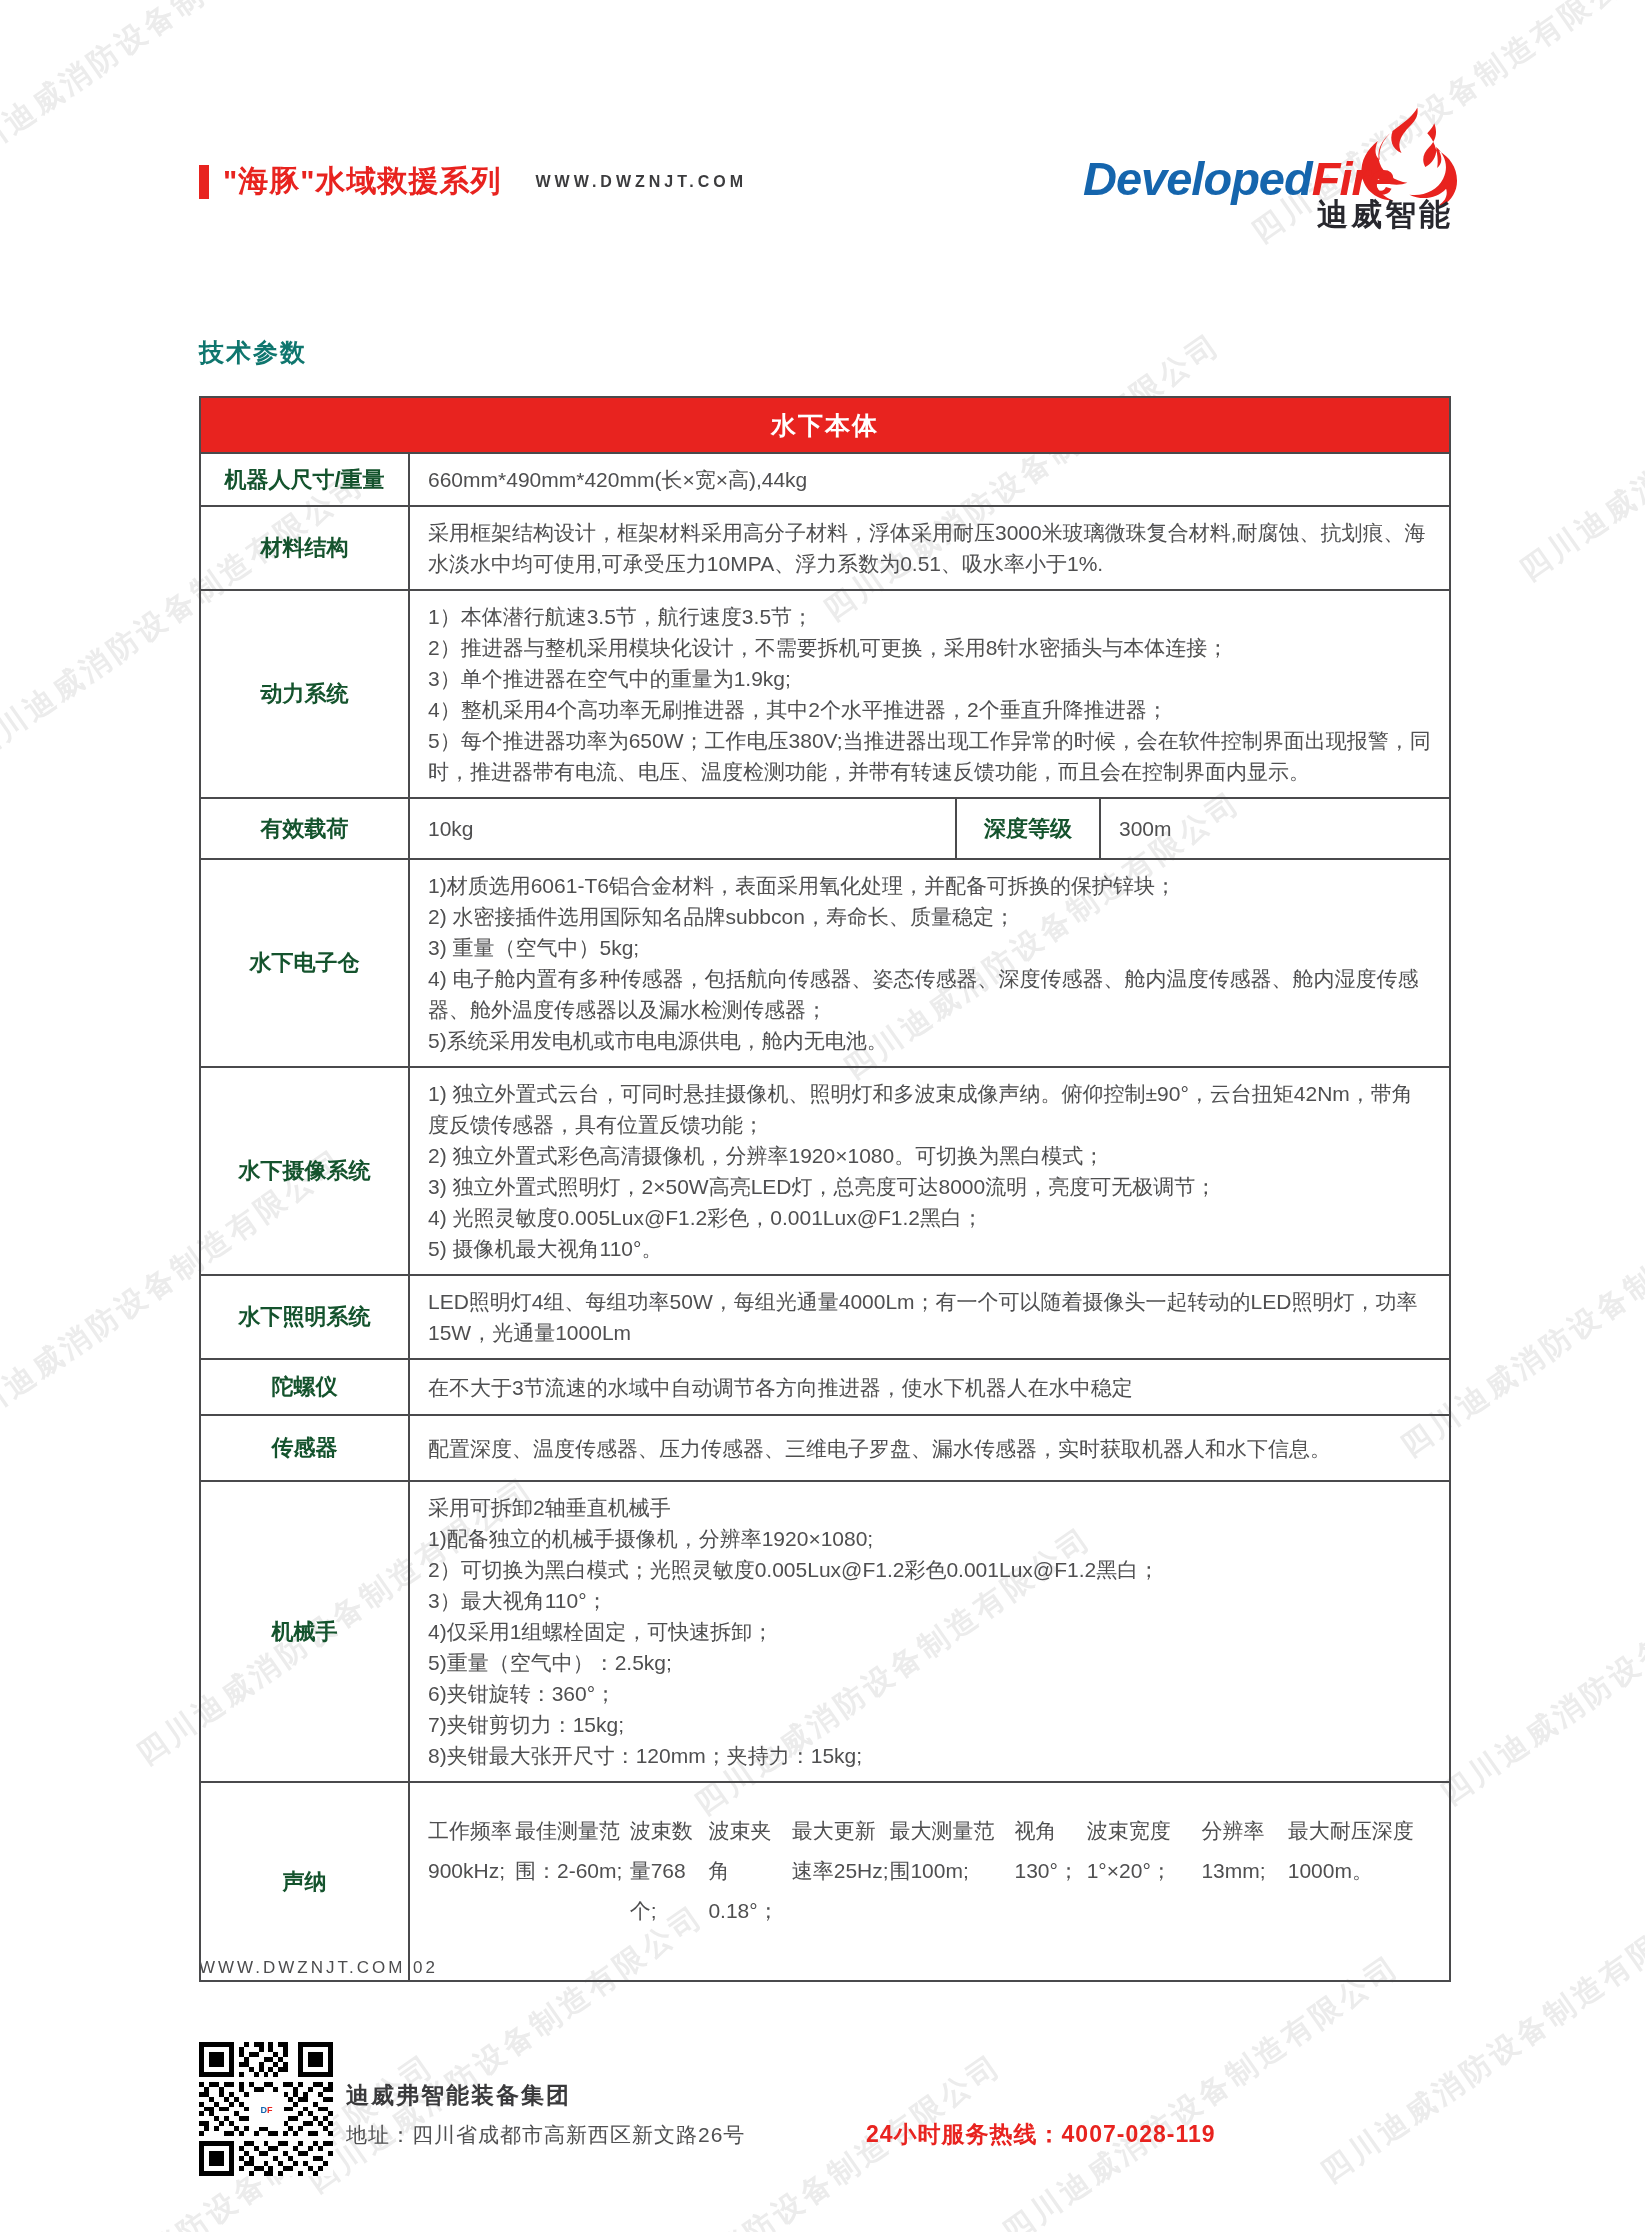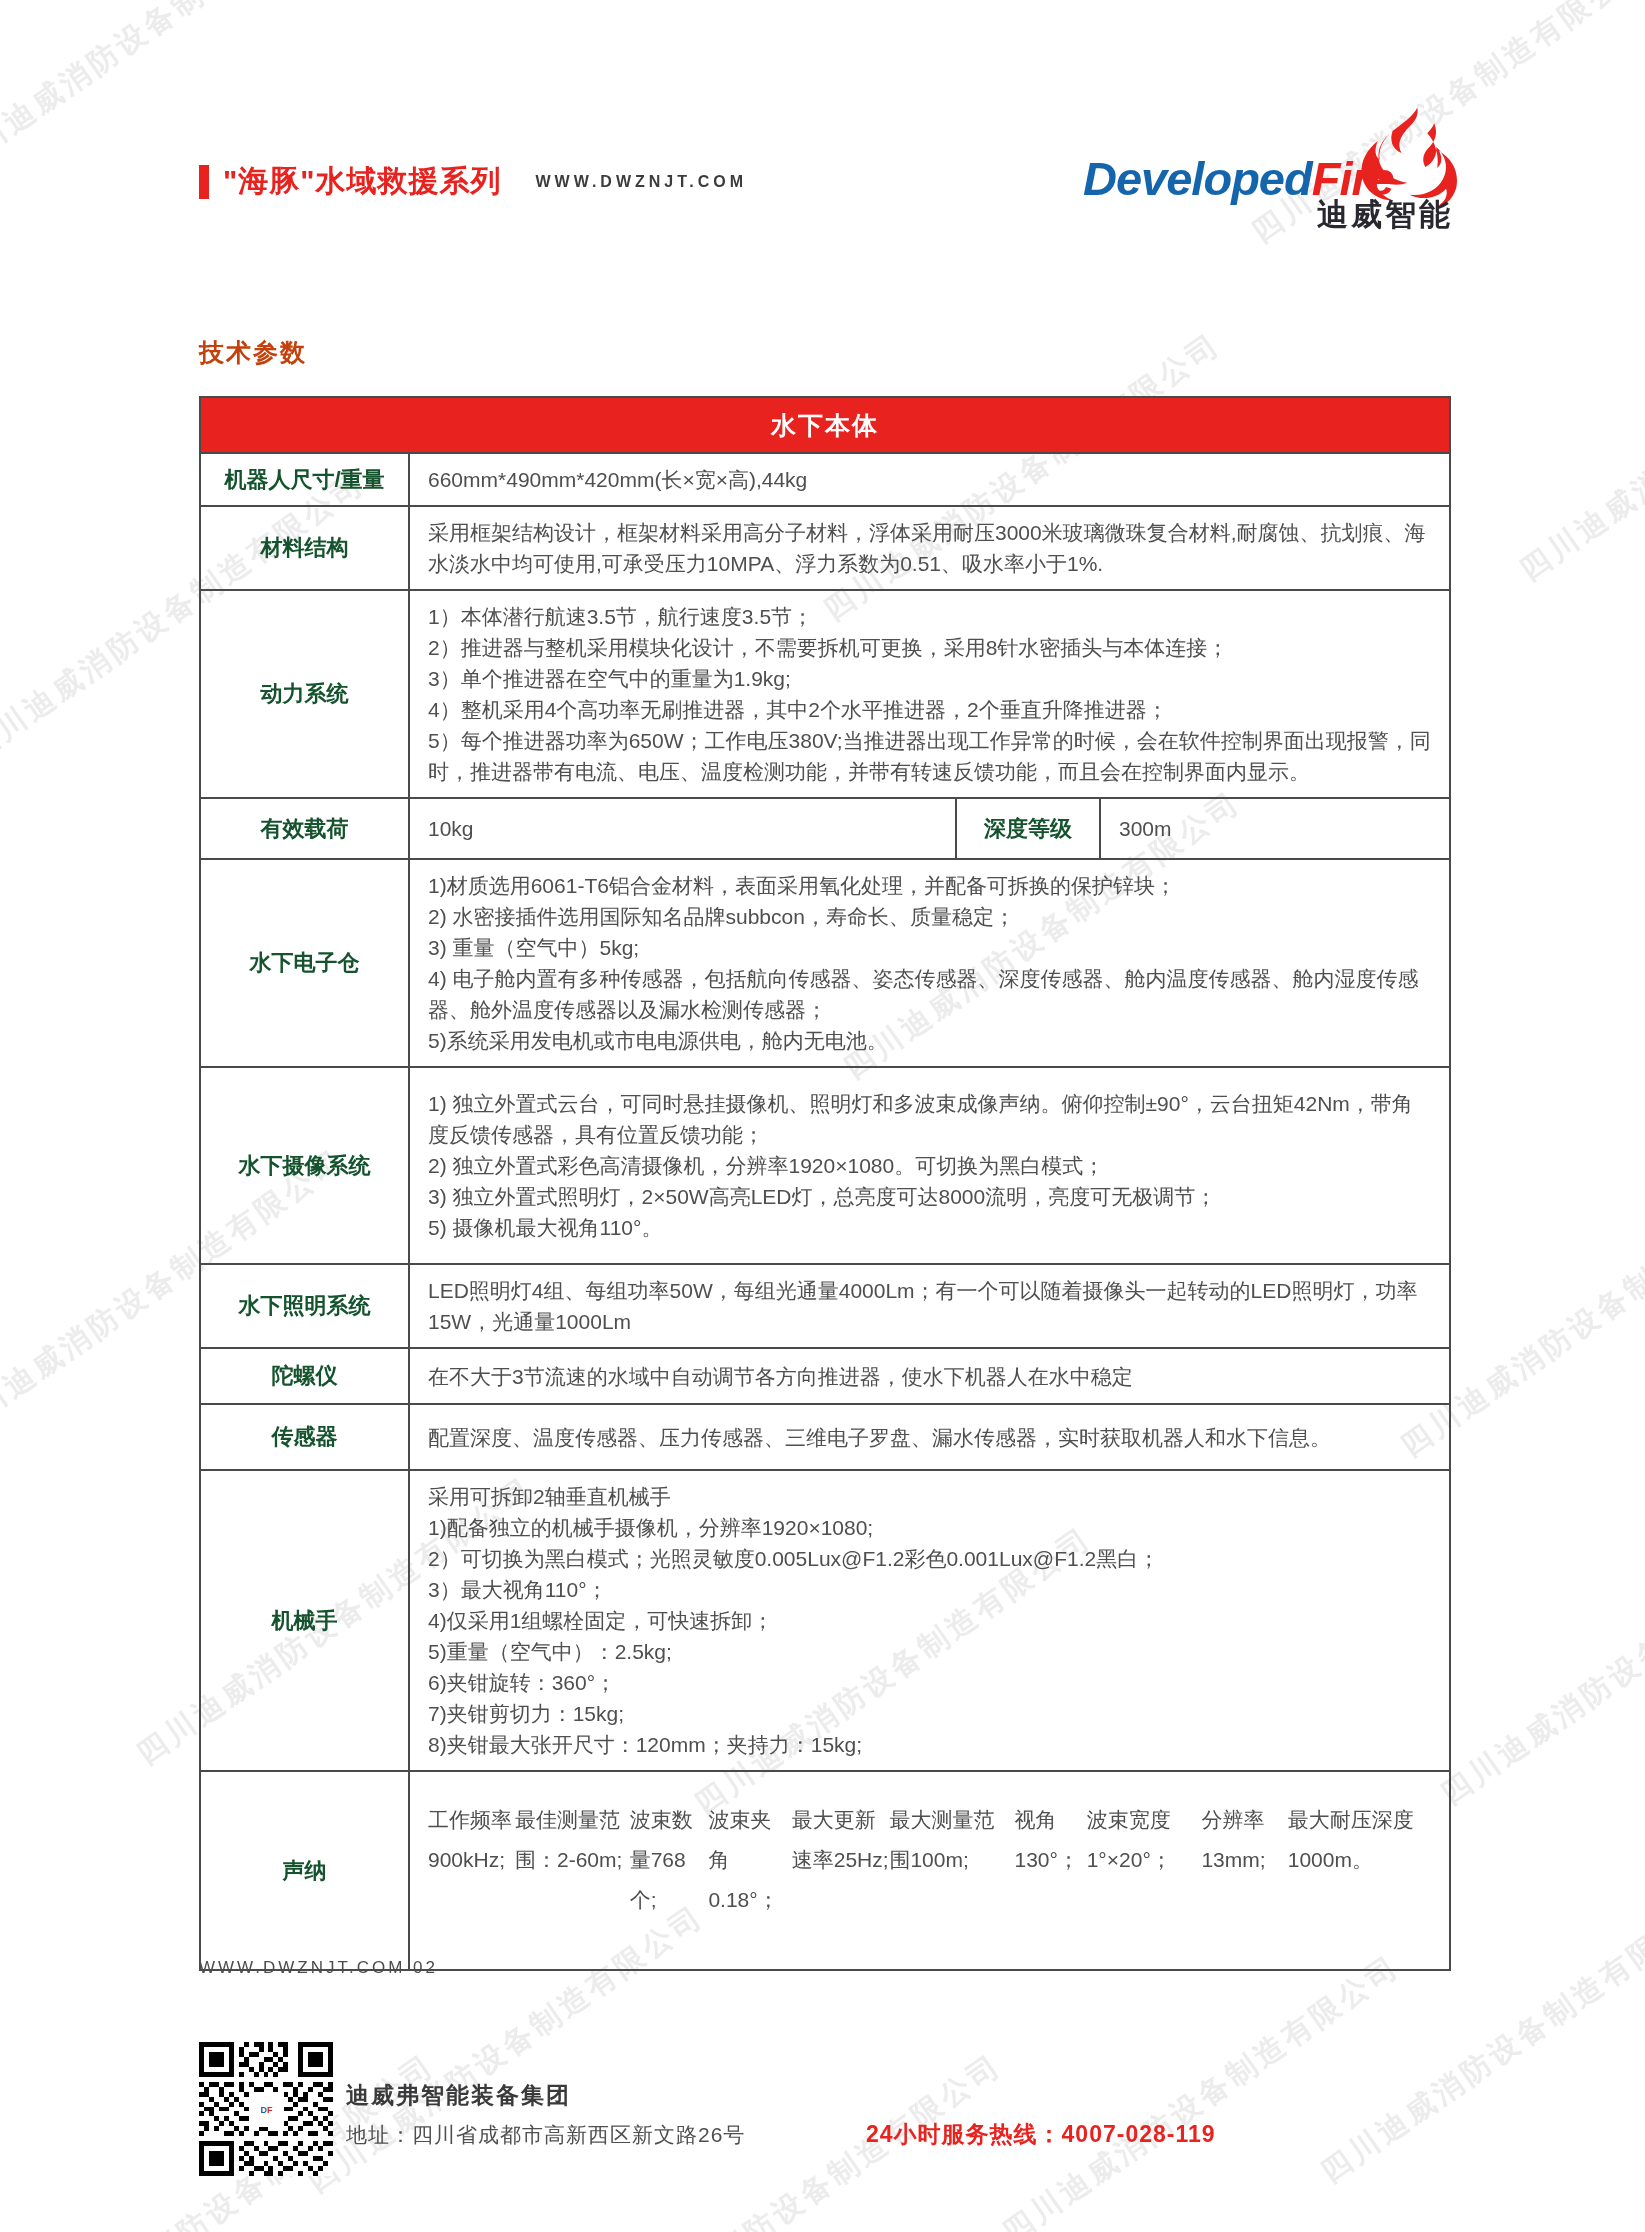--- a/index.html
+++ b/index.html
@@ -23,21 +23,21 @@
   .site-small { margin-left:34px; font-size:16px; letter-spacing:4px; color:#3c3c3e; font-weight:bold; }
 
   .logo { position:absolute; left:1083px; top:109px; width:370px; height:149px; z-index:2; }
   .logo-flame { position:absolute; right:-6px; top:-4px; }
   .logo-en { position:absolute; left:0; top:42px; font-size:47px; font-weight:bold; font-style:italic;
              color:#1565ad; letter-spacing:-1px; }
   .logo-fire { color:#e8231f; position:relative; }
   .logo-cn { position:absolute; right:0; top:85px; font-size:31px; font-weight:bold; color:#28282e; letter-spacing:3px; }
 
   
-  .section-title { position:absolute; left:199px; top:336px; color:#c2410c; font-size:25px; font-weight:bold; letter-spacing:2px; z-index:2; }
+  .section-title { position:absolute; left:199px; top:336px; color:#0f766e; font-size:25px; font-weight:bold; letter-spacing:2px; z-index:2; }
 
   
   .spec-table {
     position:absolute; left:199px; top:396px; width:1252px; z-index:2;
     border:2px solid #4a4a4c; background:rgba(255,255,255,0.0);
   }
   .t-head {
     height:54px; background:#e8231f; color:#ffffff; font-size:25px; font-weight:bold;
     display:flex; align-items:center; justify-content:center; letter-spacing:2px;
   }
@@ -171,20 +171,21 @@
       <div class="ln">5)系统采用发电机或市电电源供电，舱内无电池。</div>
     </div>
   </div>
 
   <div class="t-row r-cam">
     <div class="t-label">水下摄像系统</div>
     <div class="t-value">
       <div class="ln">1) 独立外置式云台，可同时悬挂摄像机、照明灯和多波束成像声纳。俯仰控制±90°，云台扭矩42Nm，带角度反馈传感器，具有位置反馈功能；</div>
       <div class="ln">2) 独立外置式彩色高清摄像机，分辨率1920×1080。可切换为黑白模式；</div>
       <div class="ln">3) 独立外置式照明灯，2×50W高亮LED灯，总亮度可达8000流明，亮度可无极调节；</div>
+      <div class="ln">4) 光照灵敏度0.005Lux@F1.2彩色，0.001Lux@F1.2黑白；</div>
       <div class="ln">5) 摄像机最大视角110°。</div>
     </div>
   </div>
 
   <div class="t-row r-light">
     <div class="t-label">水下照明系统</div>
     <div class="t-value">
         <div>LED照明灯4组、每组功率50W，每组光通量4000Lm；有一个可以随着摄像头一起转动的LED照明灯，功率15W，光通量1000Lm</div>
       </div>
   </div>

